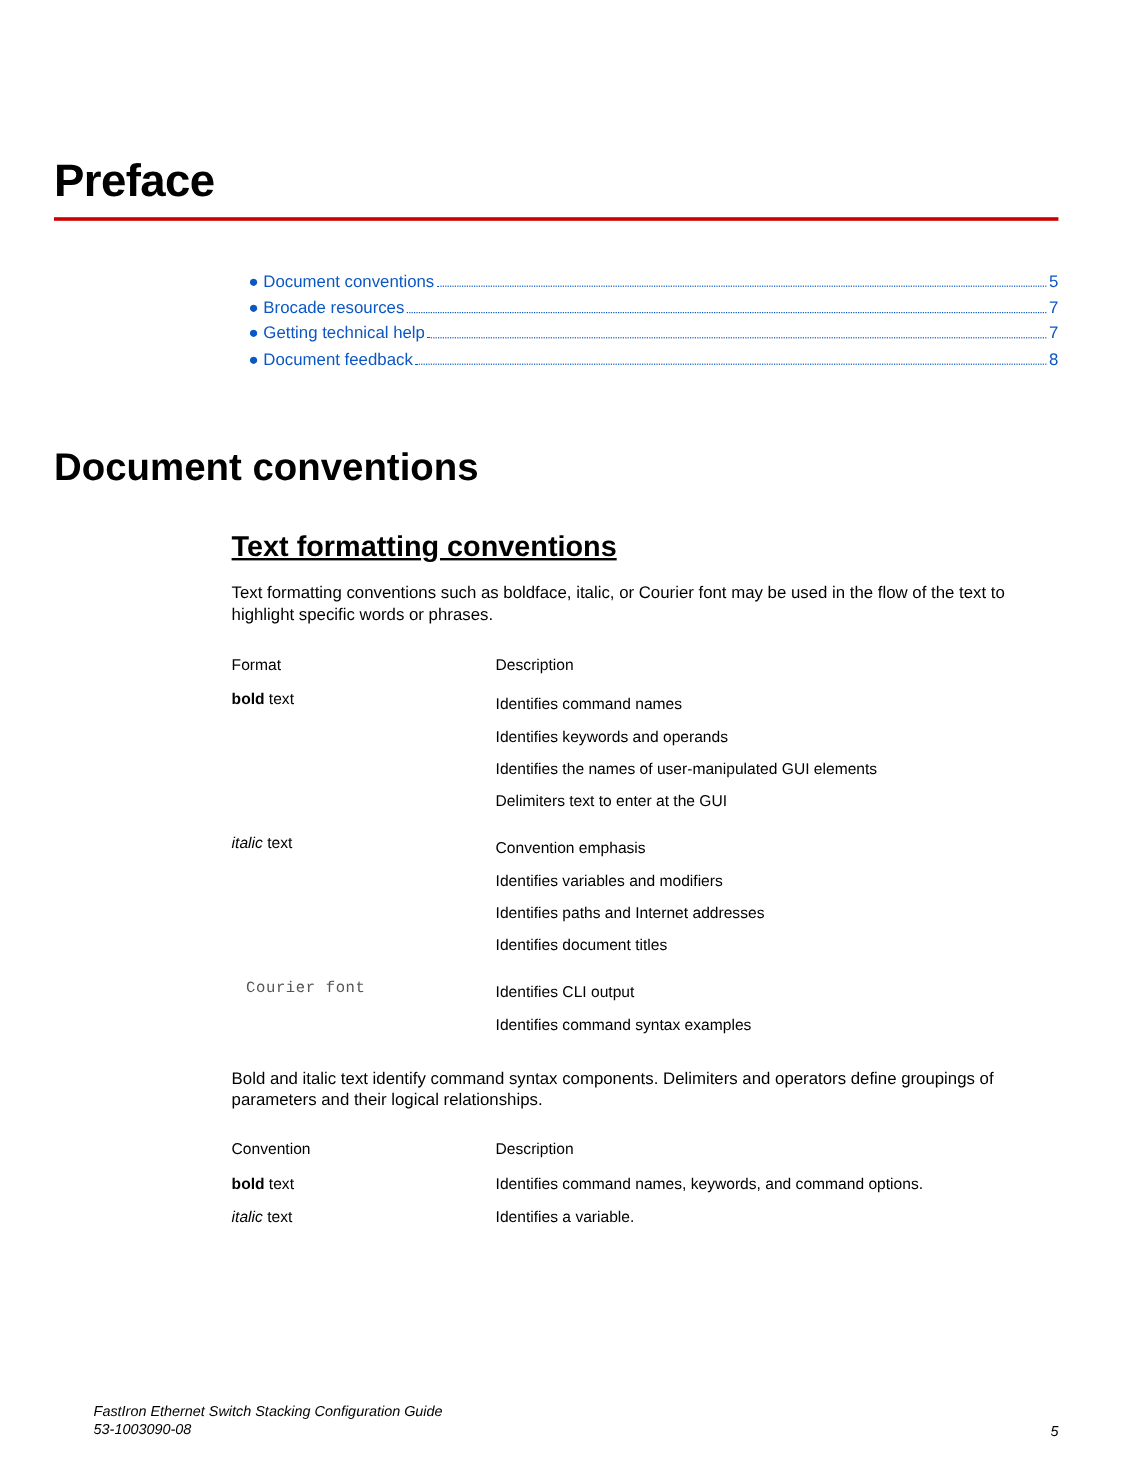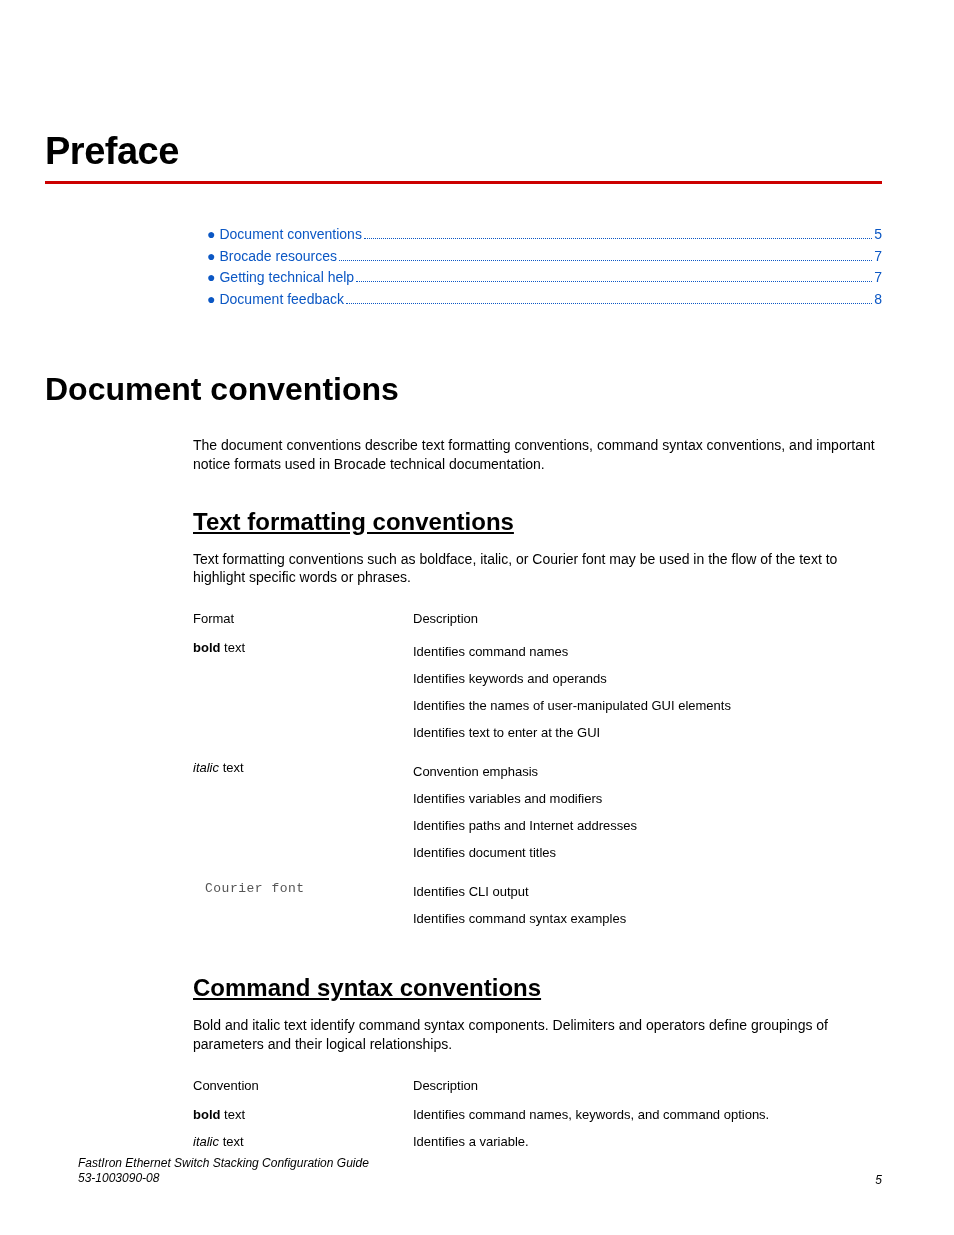--- a/index.html
+++ b/index.html
@@ -96,21 +96,21 @@
   }
   table.conv-table td.fmt-col { width: 180px; }
   .fmt-bold-word { font-weight: 700; }
   .fmt-italic-word { font-style: italic; }
   .fmt-courier { font-family: "Courier New", monospace; color:#555; letter-spacing:0.5px;margin-left:12px;}
   .desc-lines div { padding: 4px 0 8px 0; }
   .footer {
     position: absolute;
     left: 78px;
     right: 72px;
-    bottom: 48px;
+    bottom: 35px;
     display: flex;
     justify-content: space-between;
     align-items: flex-end;
     font-size: 12px;
     font-style: italic;
   }
   .footer-left { line-height: 1.3; }
   .footer-right { font-style: italic; }
 </style>
 </head>
@@ -142,41 +142,40 @@
     </div>
     <div class="toc-row">
       <span class="toc-bullet">●</span>
       <span class="toc-label">Document feedback</span>
       <span class="toc-dots"></span>
       <span class="toc-page">8</span>
     </div>
   </div>
 
   <h1 class="section-title">Document conventions</h1>
-  <p class="body-text">The document conventions describe text formatting conventions, command syntax conventions, and important notice formats used in Brocade technical documentation.</p>
 
   <h2 class="subsection-title">Text formatting conventions</h2>
   <p class="body-text">Text formatting conventions such as boldface, italic, or Courier font may be used in the flow of the text to highlight specific words or phrases.</p>
 
   <table class="conv-table">
     <tbody>
         <tr>
       <th>Format</th>
       <th>Description</th>
     </tr>
     <tr>
       <td class="fmt-col">
         <span class="fmt-bold-word">bold</span><span> text</span>
       </td>
       <td>
         <div class="desc-lines">
           <div>Identifies command names</div>
           <div>Identifies keywords and operands</div>
           <div>Identifies the names of user-manipulated GUI elements</div>
-          <div>Identifies text to enter at the GUI</div>
+          <div>Delimiters text to enter at the GUI</div>
         </div>
       </td>
     </tr>
     <tr>
       <td class="fmt-col">
         <span class="fmt-italic-word">italic</span><span> text</span>
       </td>
       <td>
         <div class="desc-lines">
           <div>Convention emphasis</div>
@@ -193,21 +192,20 @@
       <td>
         <div class="desc-lines">
           <div>Identifies CLI output</div>
           <div>Identifies command syntax examples</div>
         </div>
       </td>
     </tr>
   </tbody>
     </table>
 
-  <h2 class="subsection-title">Command syntax conventions</h2>
   <p class="body-text">Bold and italic text identify command syntax components. Delimiters and operators define groupings of parameters and their logical relationships.</p>
 
   <table class="conv-table">
     <tbody>
         <tr>
       <th>Convention</th>
       <th>Description</th>
     </tr>
     <tr>
       <td class="fmt-col">

